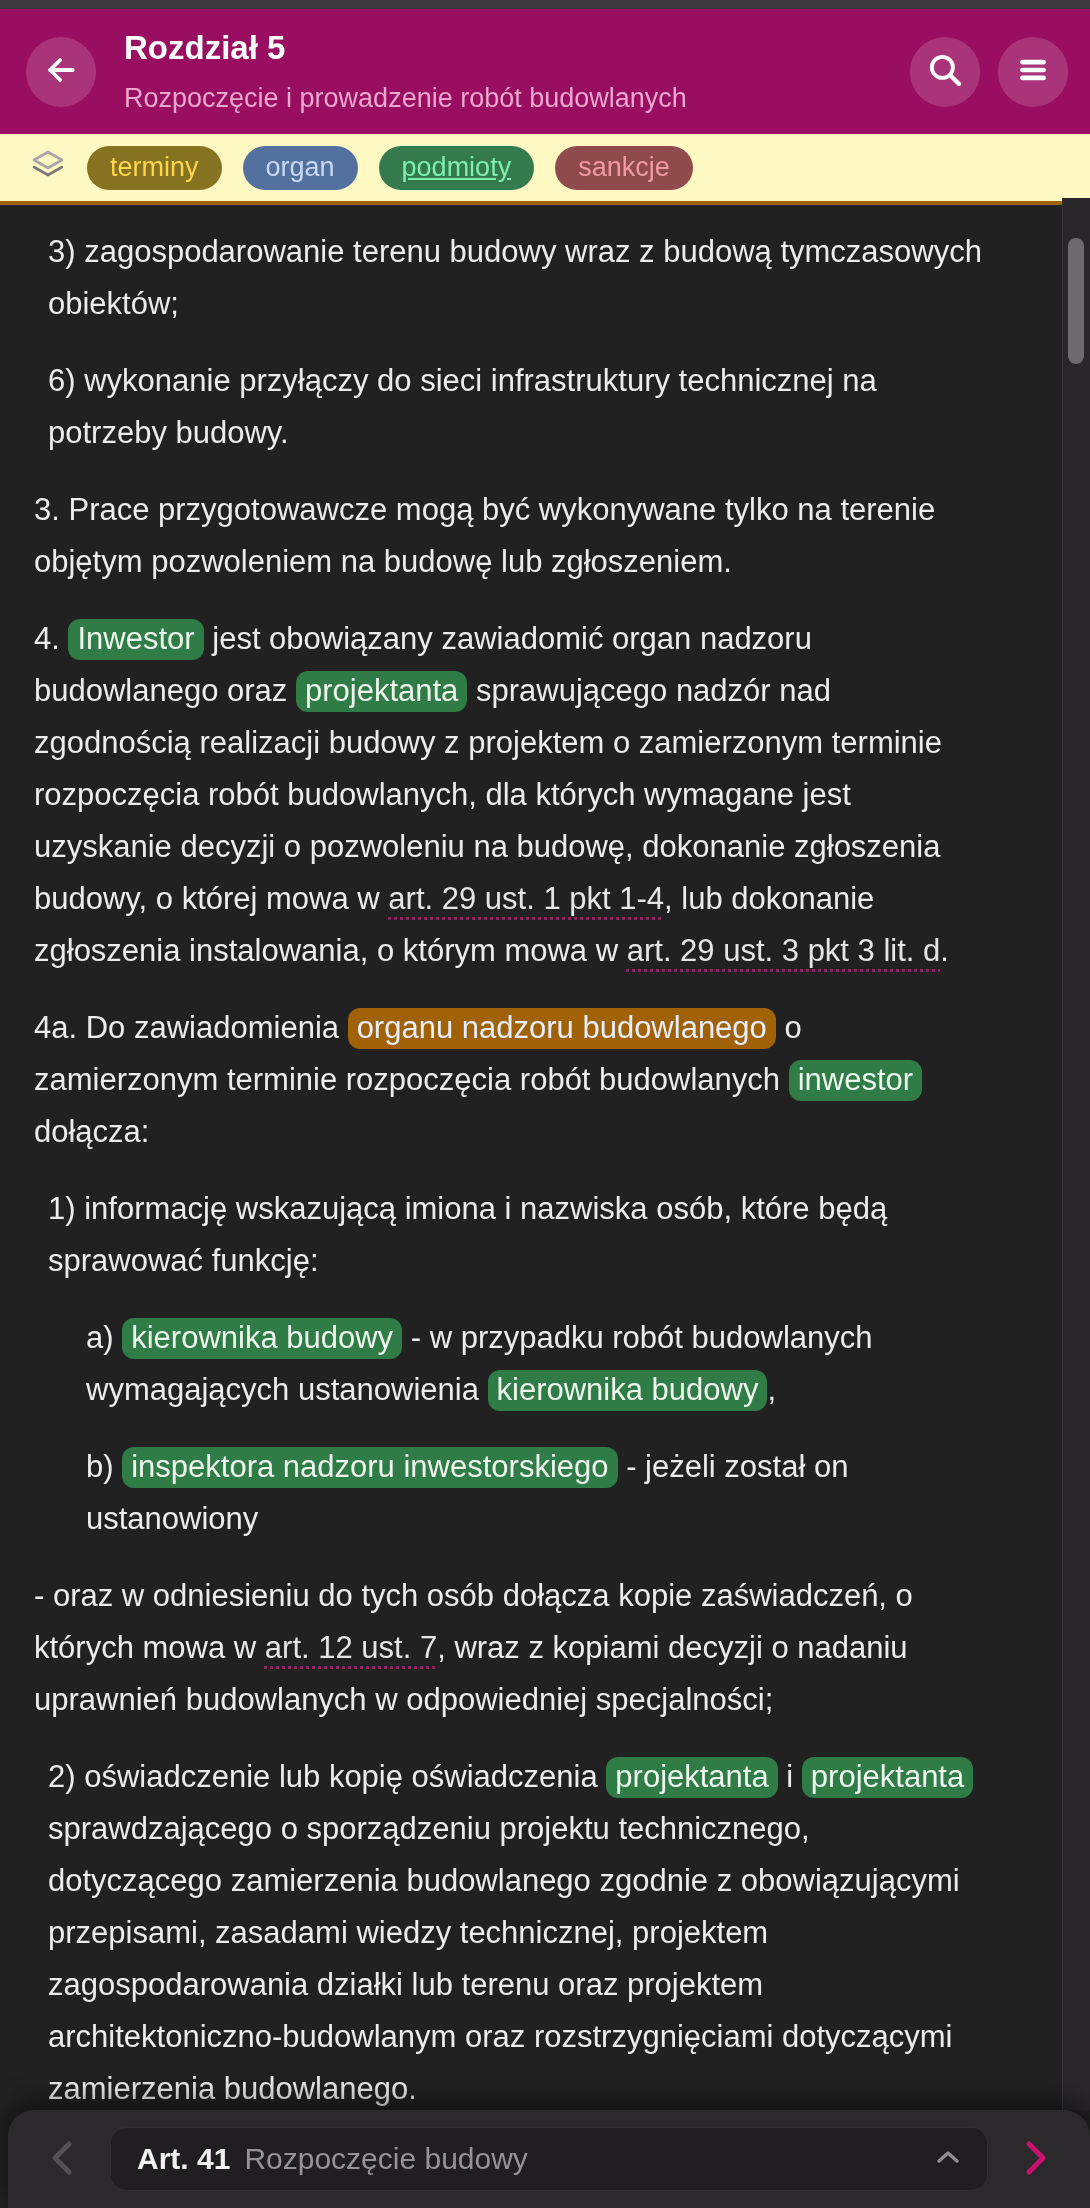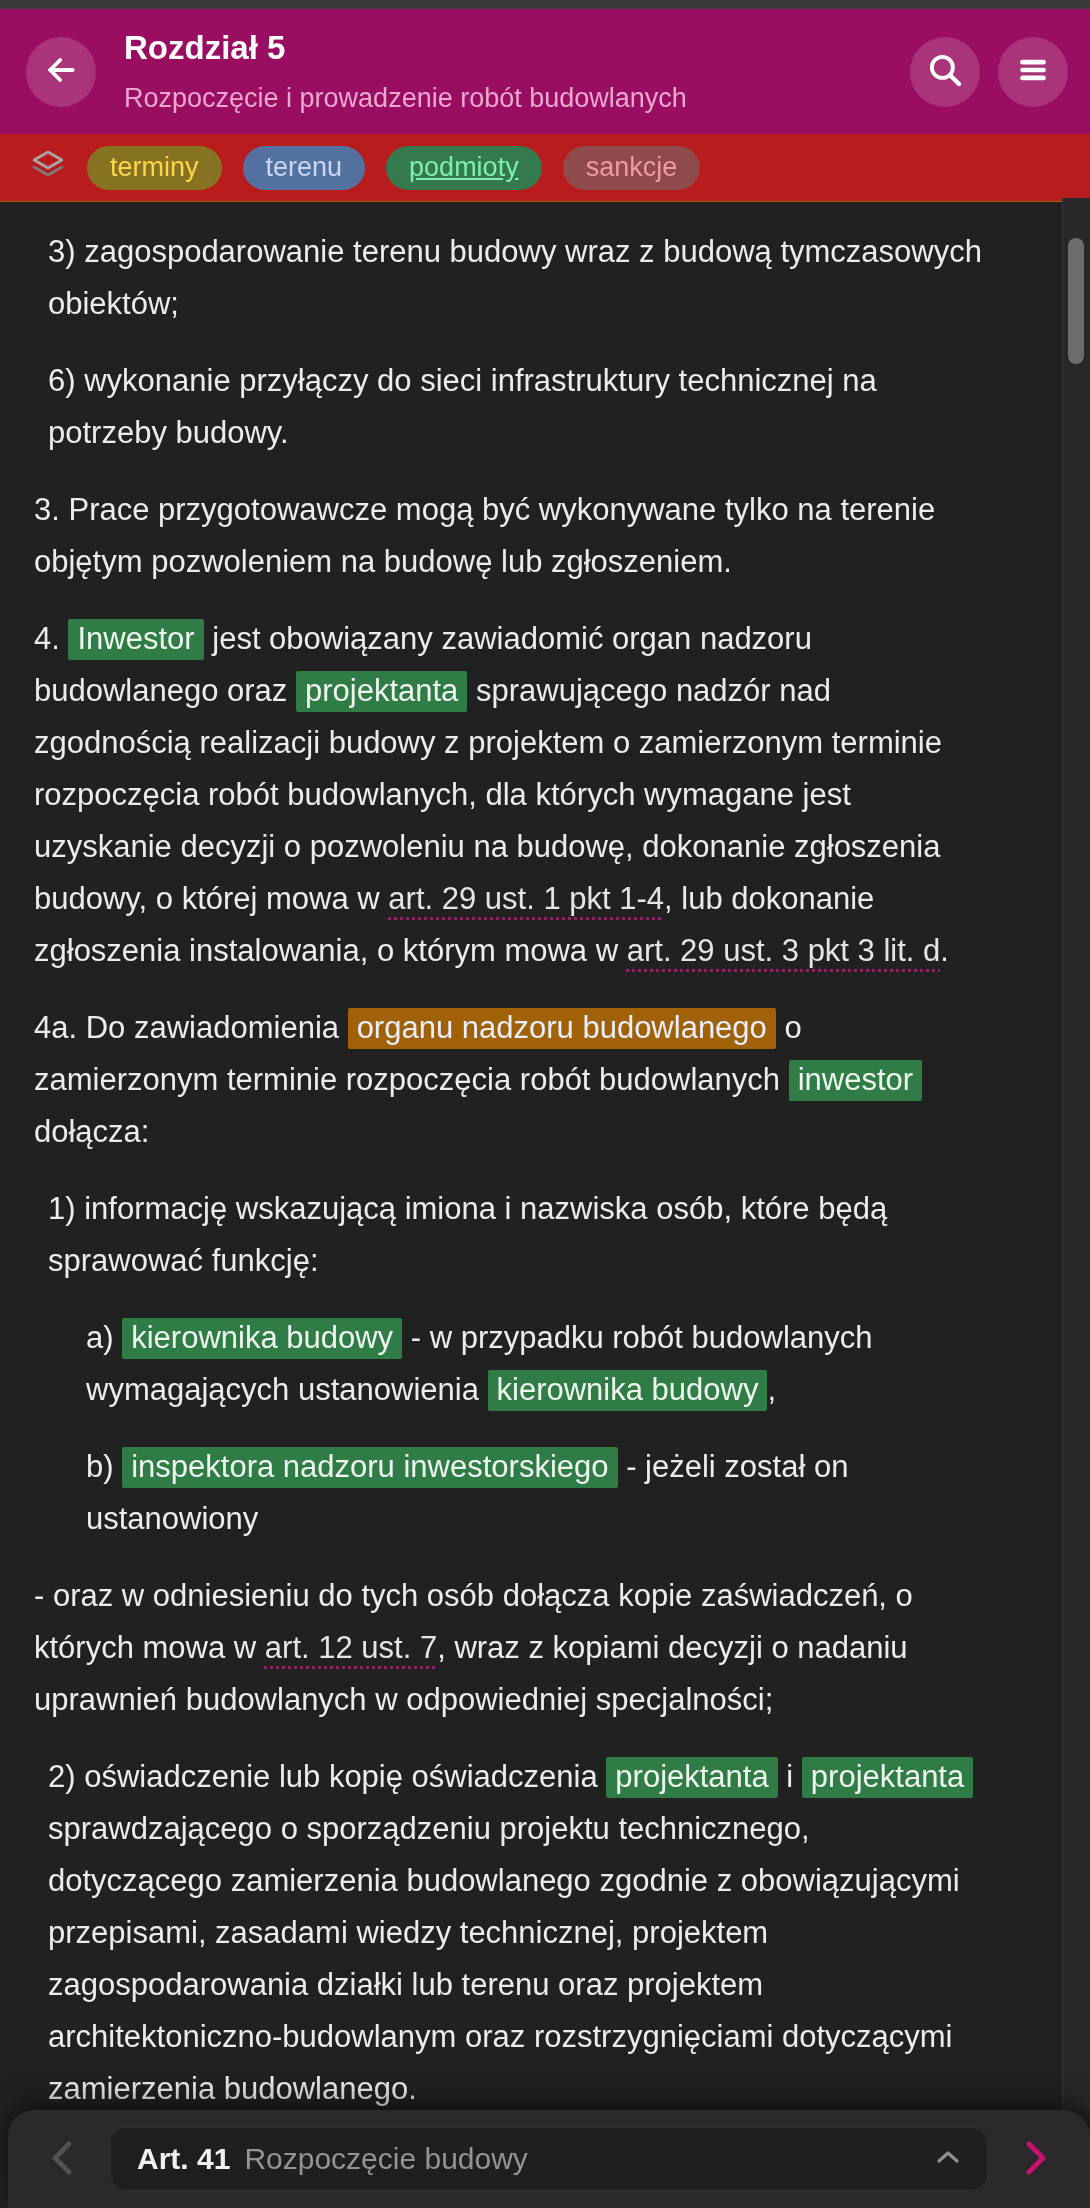--- a/index.html
+++ b/index.html
@@ -25,39 +25,39 @@
     display:flex; align-items:center; justify-content:center;
     border:none; flex:none; padding:0; cursor:pointer;
   }
   .titles { margin-left:28px; flex:1; min-width:0; }
   .app-title { font-size:33px; font-weight:bold; color:#ffffff; line-height:1.15; }
   .app-subtitle { font-size:27px; color:#eba7cf; margin-top:16px; white-space:nowrap; }
   .header-actions { display:flex; gap:18px; flex:none; }
 
   
   .filter-bar {
-    height:67px; background:#b91c1c;
+    height:67px; background:#fef9c3;
     display:flex; align-items:center; gap:21px;
-    padding:0 24px 0 30px; border-bottom:1px solid #a16207;
+    padding:0 24px 0 30px; border-bottom:4px solid #a16207;
   }
   .chip {
     height:44px; display:inline-flex; align-items:center;
     padding:0 23px; border-radius:23px; font-size:27px; cursor:pointer;
     flex:none;
   }
 
   
   .content {
     position:absolute; top:198px; left:0; right:0; bottom:98px;
     padding:28px 100px 0 34px; overflow:hidden; box-sizing:border-box;
   }
   .para { margin:0 0 25px 0; font-size:31px; line-height:52px; color:#ececec; }
   .indent-1 { padding-left:14px; }
   .indent-2 { padding-left:52px; }
-  mark.hl { padding:2px 9px 4px; border-radius:2px;text-align:center; }
+  mark.hl { padding:2px 9px 4px; border-radius:12px;text-align:center; }
   mark.hl.green { background:#2f7c46; color:#eef6ee; }
   mark.hl.blue  { background:#a16207; color:#e8eefb; }
   a.link {
     color:#e5e5e5; cursor:pointer;
     text-decoration:underline dotted; text-decoration-thickness:3px;
     text-decoration-color:#8e2264; text-underline-offset:8px;
   }
 
   
   .scrollbar-track {
@@ -131,21 +131,21 @@
 
 <div class="filter-bar">
   <span>
     <svg width="36" height="36" viewBox="0 0 36 36" fill="none" stroke-linejoin="round" stroke-linecap="round">
       <path d="M18 4 L32 12 L18 20 L4 12 Z" stroke="#a8a6a8" stroke-width="2.6"></path>
       <path d="M4 19 L18 27 L32 19" stroke="#7a787a" stroke-width="2.6"></path>
     </svg>
   </span>
   <div style="display:flex; gap:21px;">
       <span class="chip" style="background: rgb(133, 115, 34); color: rgb(255, 213, 74);">terminy</span>
-      <span class="chip" style="background: rgb(83, 113, 159); color: rgb(201, 215, 245);">terenu</span>
+      <span class="chip" style="background: rgb(83, 113, 159); color: rgb(201, 215, 245);">organ</span>
       <span class="chip" style="background: rgb(52, 122, 76); color: rgb(126, 240, 174); text-decoration: underline;">podmioty</span>
       <span class="chip" style="background: rgb(143, 74, 76); color: rgb(240, 154, 164);">sankcje</span>
     </div>
 </div>
 
 <main class="content">
     <p class="para indent-1"><span>3) zagospodarowanie terenu budowy wraz z budową tymczasowych obiektów;</span></p>
     <p class="para indent-1"><span>6) wykonanie przyłączy do sieci infrastruktury technicznej na potrzeby budowy.</span></p>
     <p class="para indent-0"><span>3. Prace przygotowawcze mogą być wykonywane tylko na terenie objętym pozwoleniem na budowę lub zgłoszeniem.</span></p>
     <p class="para indent-0"><span>4. </span><mark class="hl green">Inwestor</mark><span> jest obowiązany zawiadomić organ nadzoru budowlanego oraz </span><mark class="hl green">projektanta</mark><span> sprawującego nadzór nad zgodnością realizacji budowy z projektem o zamierzonym terminie rozpoczęcia robót budowlanych, dla których wymagane jest uzyskanie decyzji o pozwoleniu na budowę, dokonanie zgłoszenia budowy, o której mowa w </span><a class="link">art. 29 ust. 1 pkt 1-4</a><span>, lub dokonanie zgłoszenia instalowania, o którym mowa w </span><a class="link">art. 29 ust. 3 pkt 3 lit. d</a><span>.</span></p>

